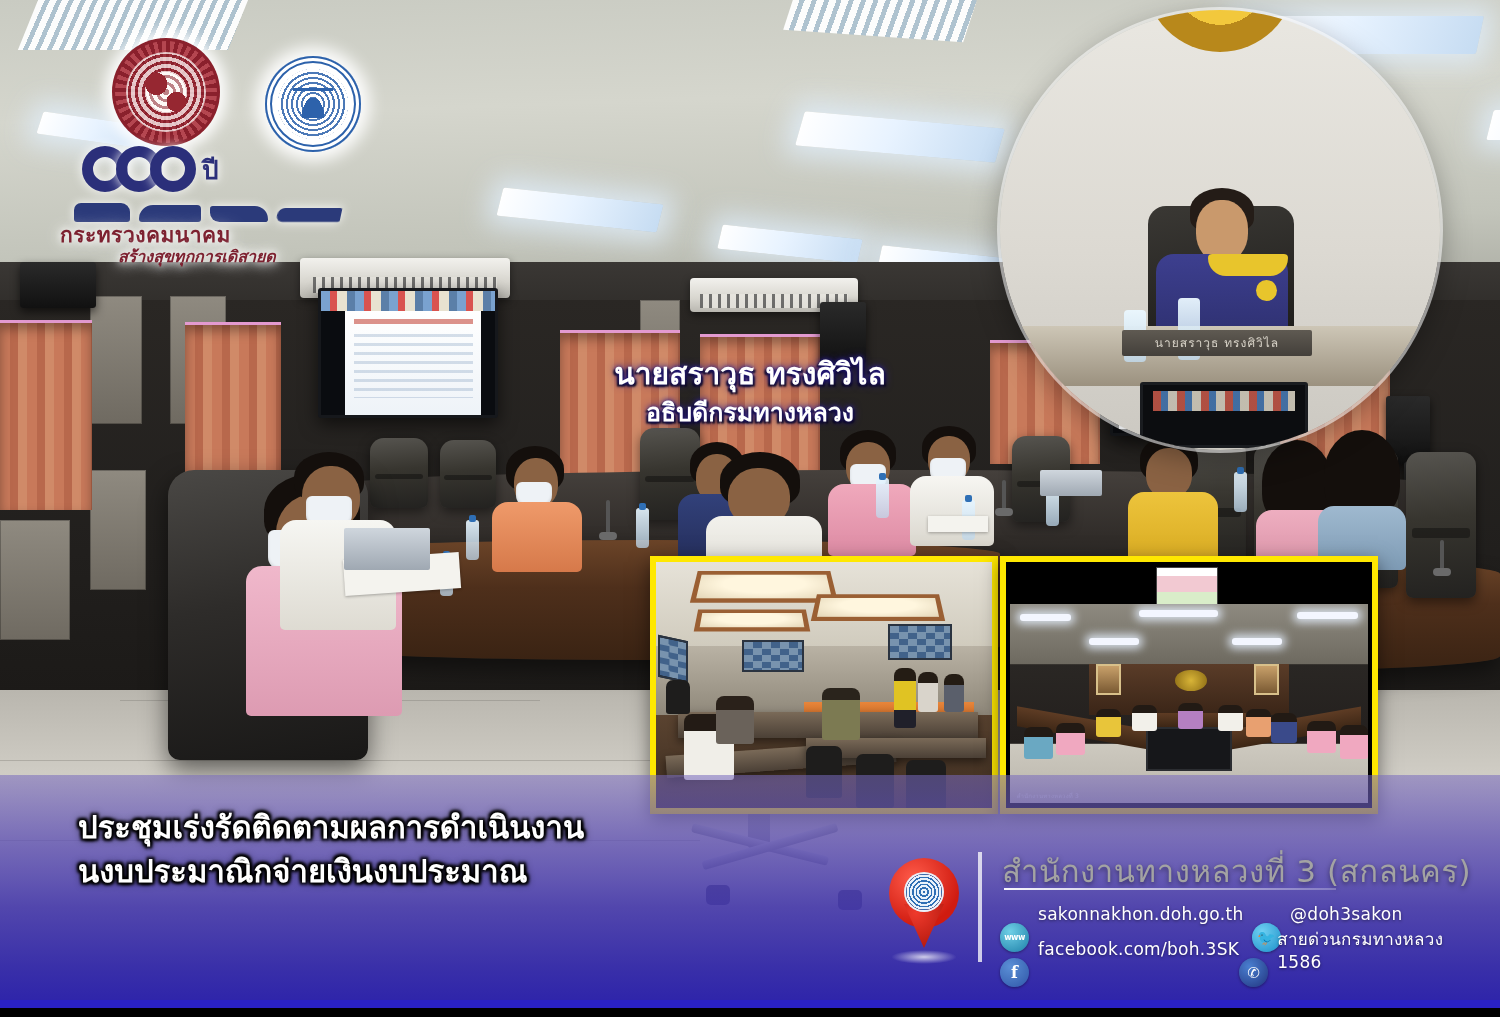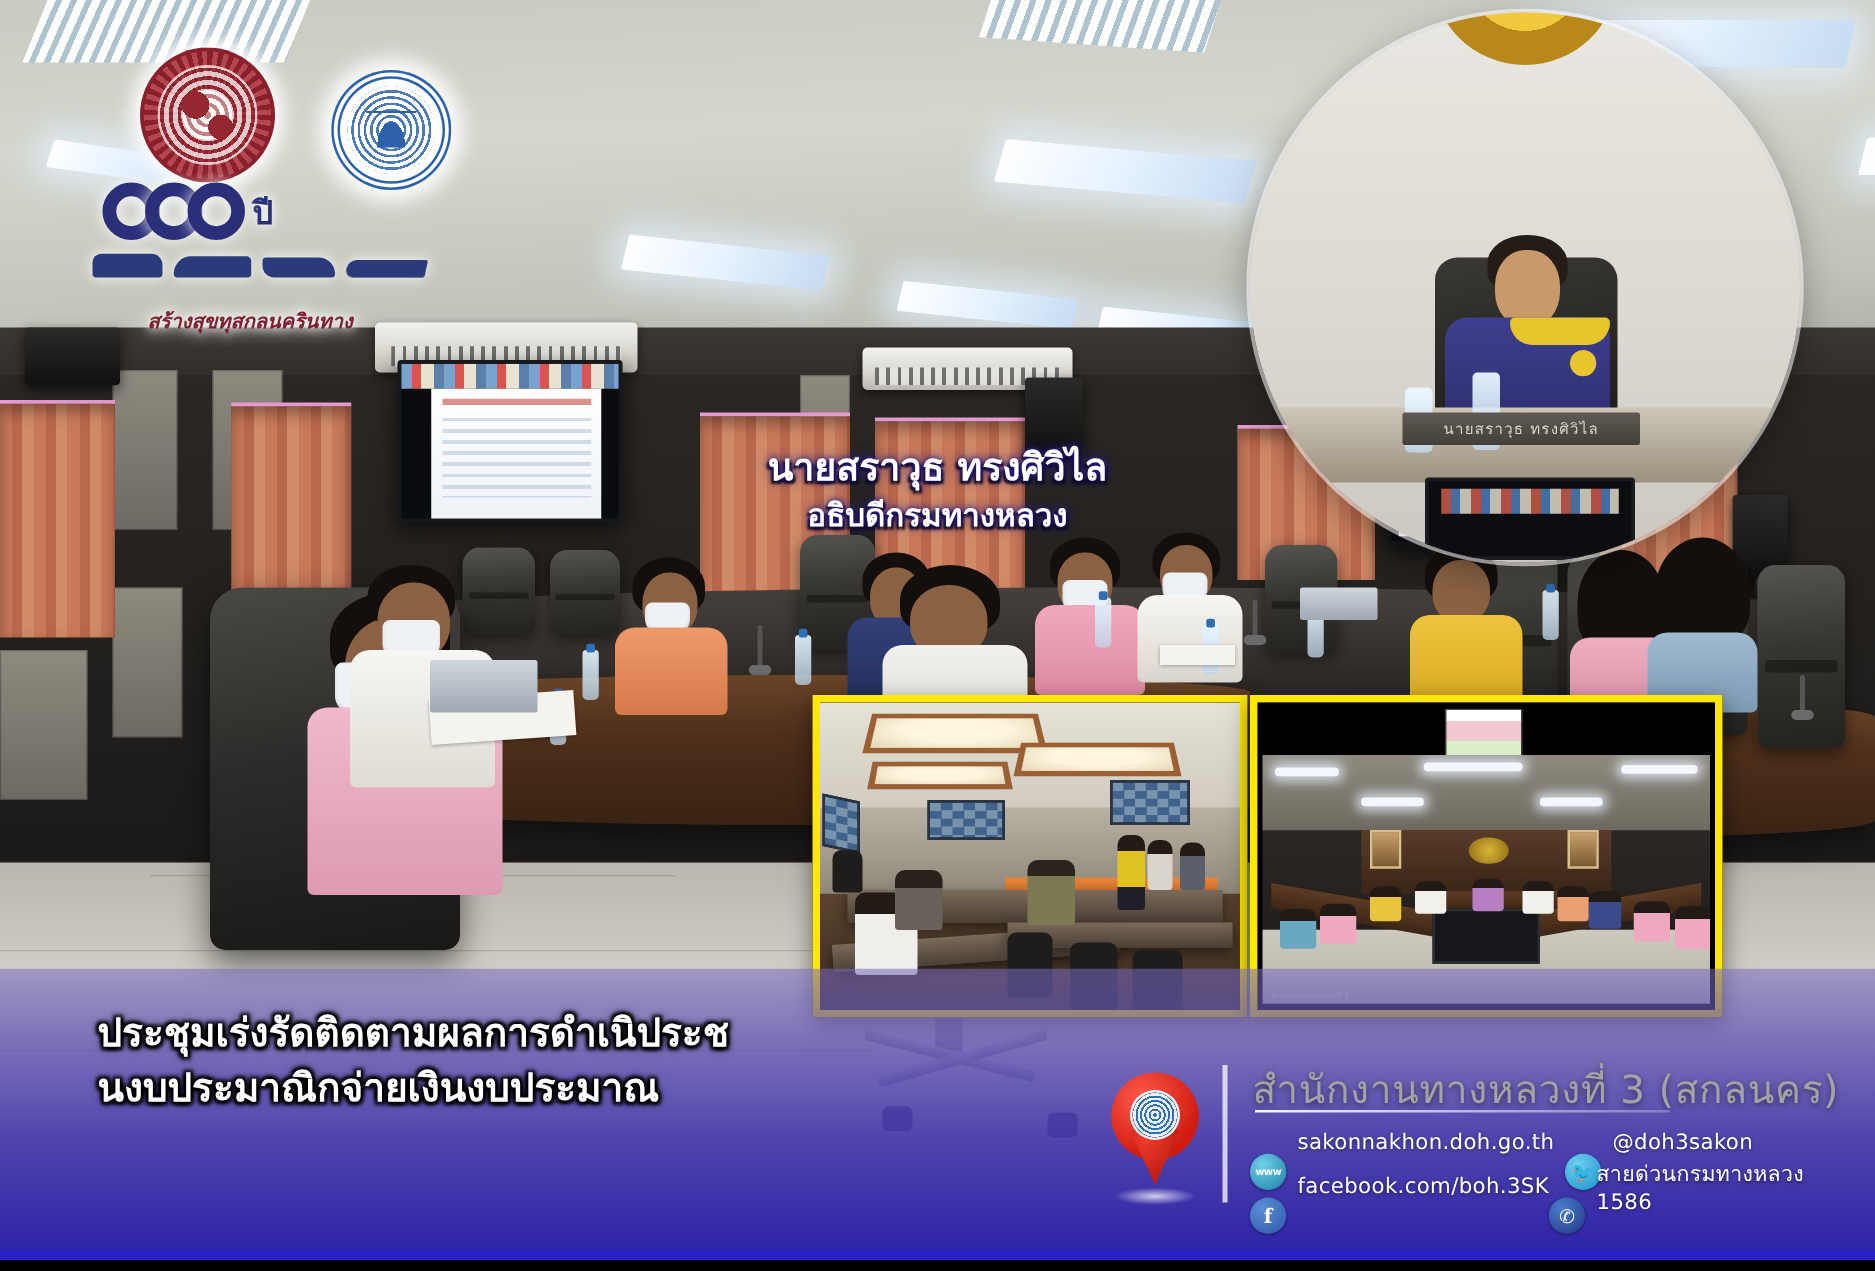--- a/index.html
+++ b/index.html
@@ -576,21 +576,22 @@
       <span class="pi-txt">ปี</span>
     </div>
 
     <div class="vehicles">
       <span class="veh bus"></span>
       <span class="veh train"></span>
       <span class="veh ship"></span>
       <span class="veh plane"></span>
     </div>
 
-    <div class="ministry-sub">สร้างสุขทุสกลนครินทาง</div>
+    <div class="ministry-txt">กระทรวงคมนาคม</div>
+    <div class="ministry-sub">สร้างสุขทุกการเดิสายด</div>
   </div>
 
   <div class="circle-inset">
     <div class="ci-crest"></div>
     <div class="ci-chair"></div>
     <div class="ci-person">
       <div class="ci-hair"></div>
       <div class="ci-head"></div>
       <div class="ci-shirt"></div>
       <div class="ci-collar"></div>
@@ -660,21 +661,21 @@
       <div class="ir-p" style="left:92%;top:61%;width:8%;height:17%;background:linear-gradient(180deg,#221a14 0 30%,#f0a8c0 30%);"></div>
       <div class="ir-cap">สำนักงานทางหลวงที่ 3</div>
     </div>
   </div>
 
   <div class="banner"></div>
   <div class="banner-strip"></div>
   <div class="banner-black"></div>
 
   <div class="caption">
-    <div>ประชุมเร่งรัดติดตามผลการดำเนิประช</div>
+    <div>ประชุมเร่งรัดติดตามผลการดำเนินงาน</div>
     <div>นงบประมาณิกจ่ายเงินงบประมาณ</div>
   </div>
 
   <div class="pin">
     <div class="pin-body"></div>
     <div class="pin-tip"></div>
     <div class="pin-emblem"></div>
     <div class="pin-shadow"></div>
   </div>
 

